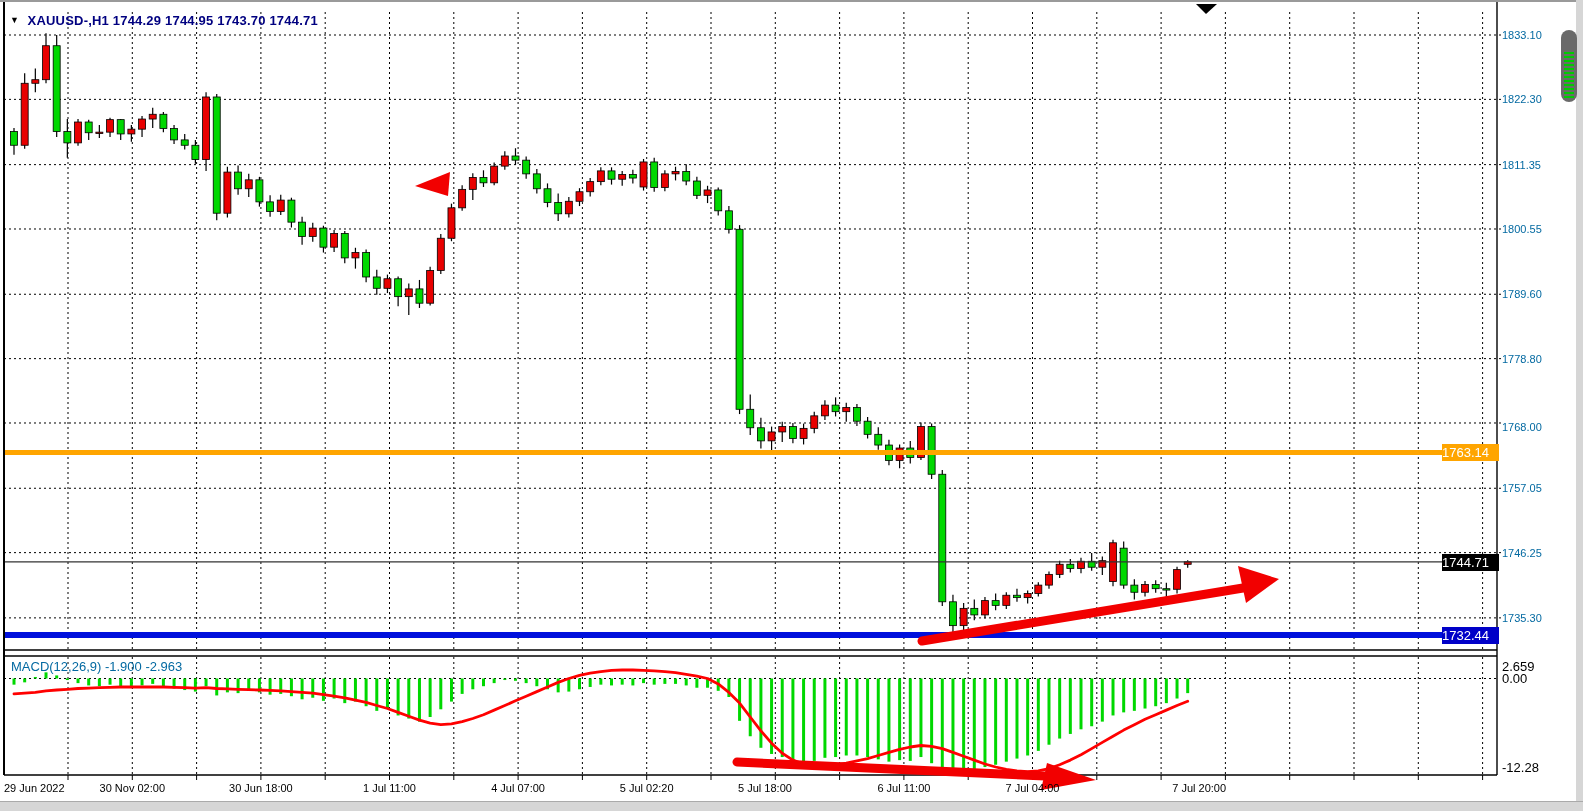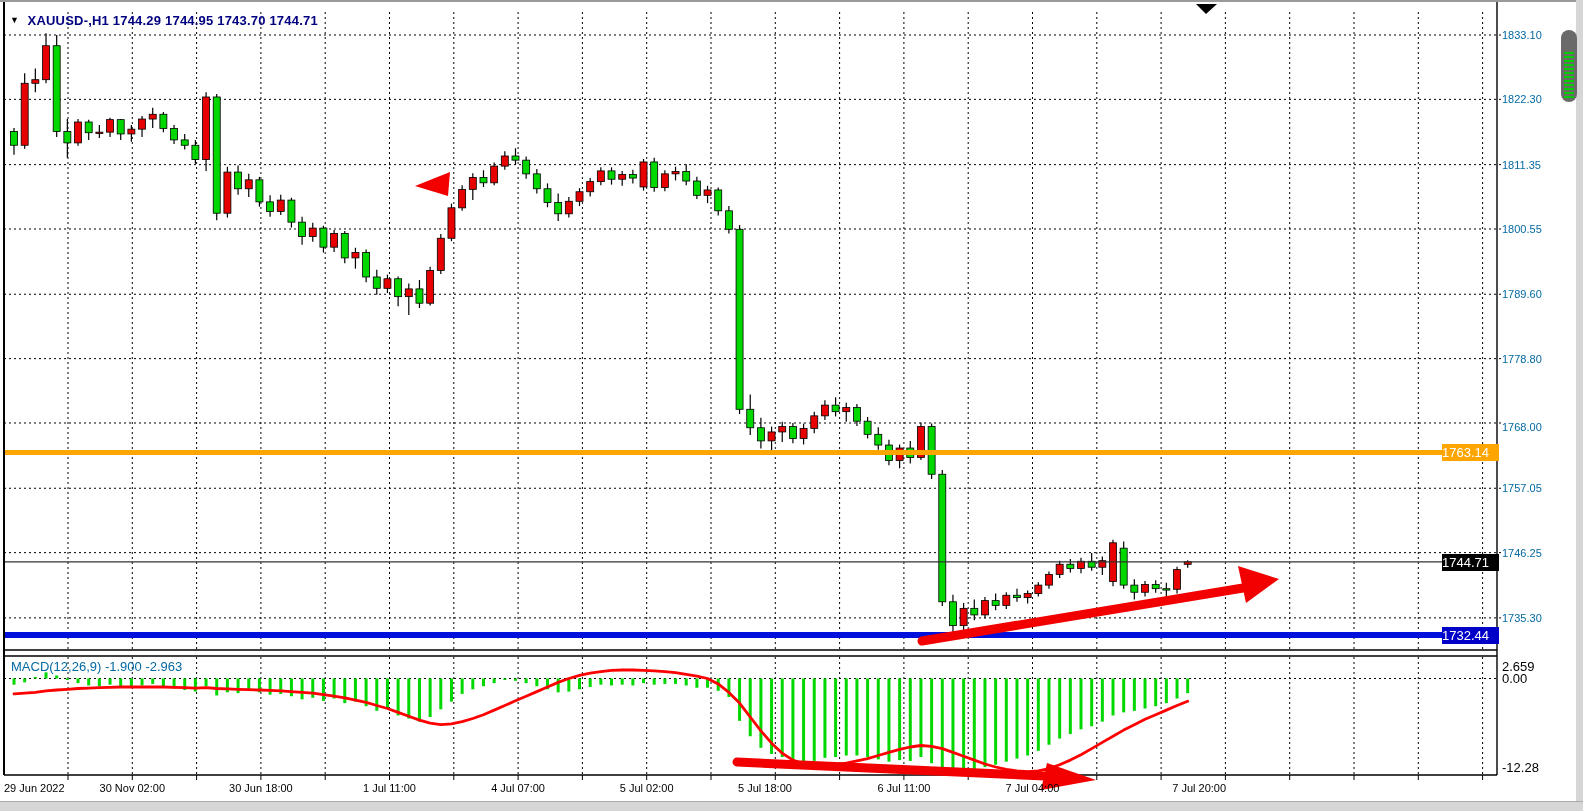--- a/index.html
+++ b/index.html
@@ -486,21 +486,21 @@
       <div class="axis-label" style="top: 481.258px;">1757.05</div>
       <div class="axis-label" style="top: 545.626px;">1746.25</div>
       <div class="axis-label" style="top: 610.888px;">1735.30</div>
     </div>
   <div id="time-axis">
       <div class="time-label left" style="left: 4px;">29 Jun 2022</div>
       <div class="time-label" style="left: 67.3px;">30 Nov 02:00</div>
       <div class="time-label" style="left: 195.9px;">30 Jun 18:00</div>
       <div class="time-label" style="left: 324.5px;">1 Jul 11:00</div>
       <div class="time-label" style="left: 453.1px;">4 Jul 07:00</div>
-      <div class="time-label" style="left: 581.7px;">5 Jul 02:00</div>
+      <div class="time-label" style="left: 581.7px;">5 Jul 02:20</div>
       <div class="time-label" style="left: 700px;">5 Jul 18:00</div>
       <div class="time-label" style="left: 838.9px;">6 Jul 11:00</div>
       <div class="time-label" style="left: 967.5px;">7 Jul 04:00</div>
       <div class="time-label" style="left: 1096.1px; text-align: right;">7 Jul 20:00</div>
     </div>
 
   <div class="macd-axis" style="top:660px">2.659</div>
   <div class="macd-axis" style="top:672px">0.00</div>
   <div class="macd-axis" style="top:761px">-12.28</div>
 

